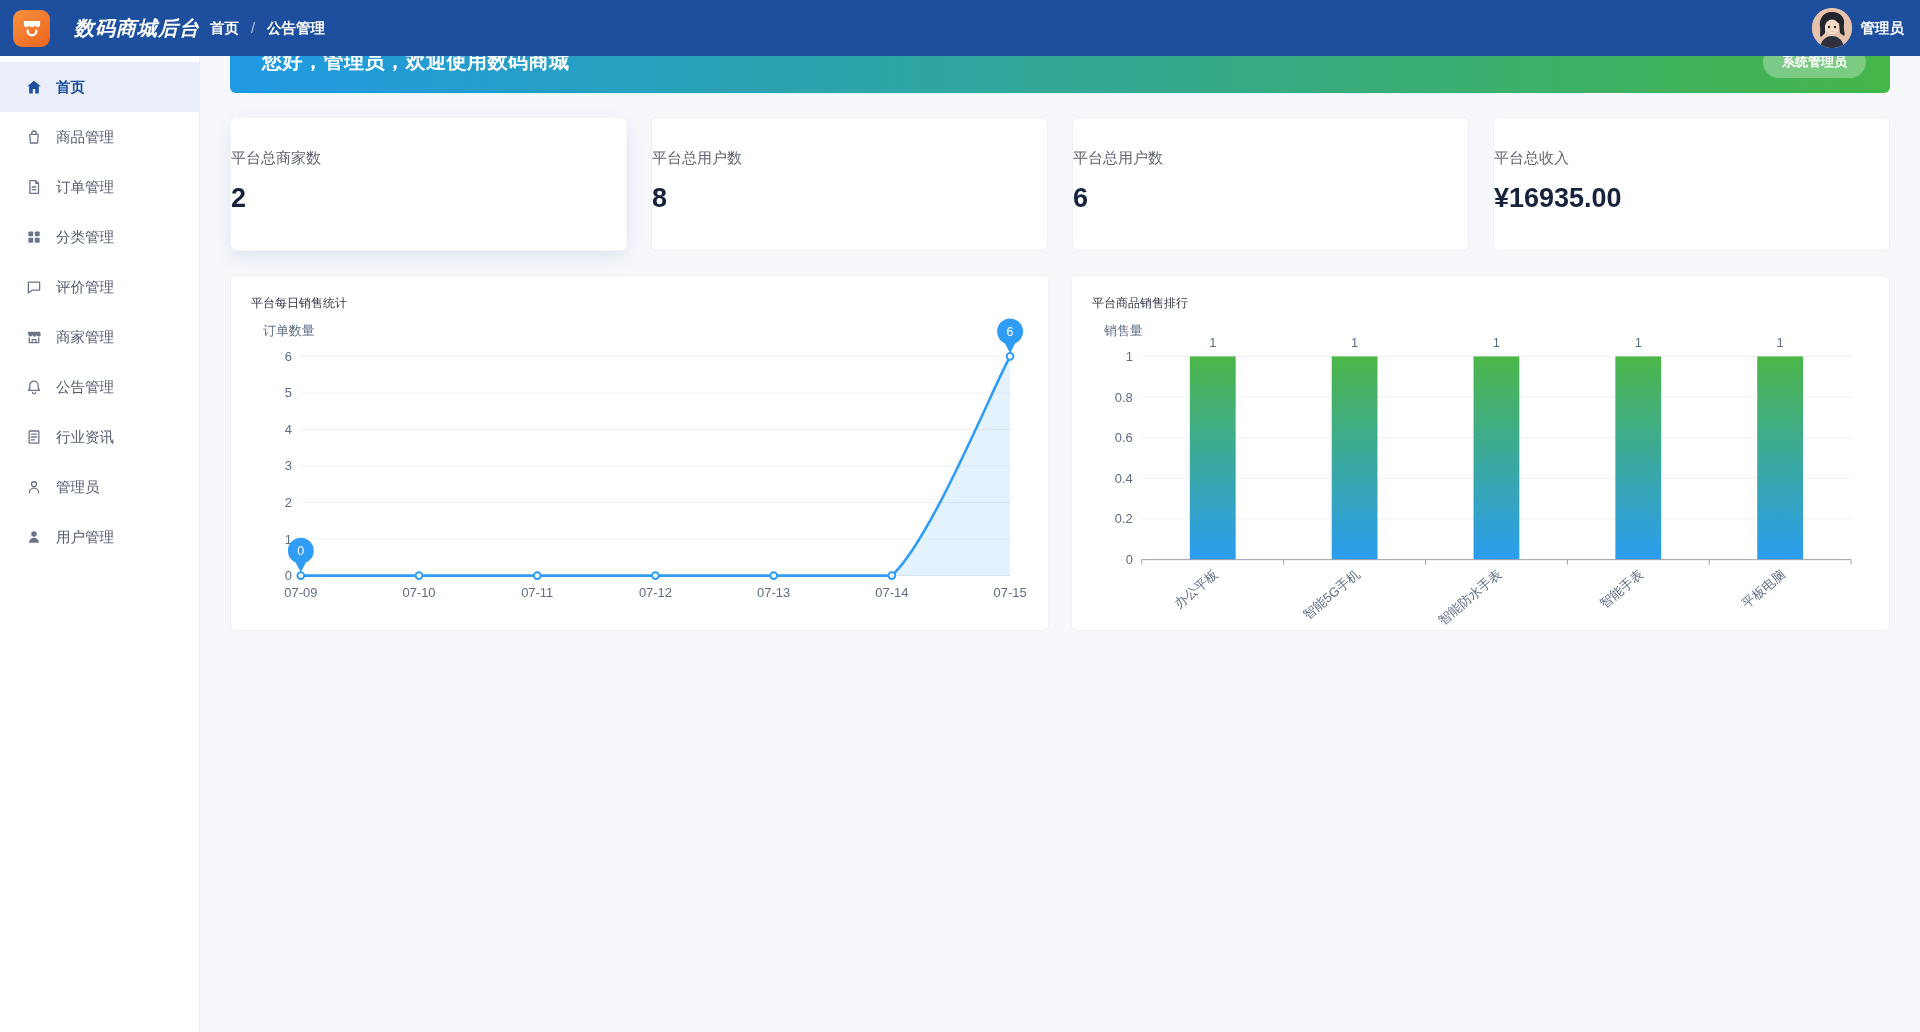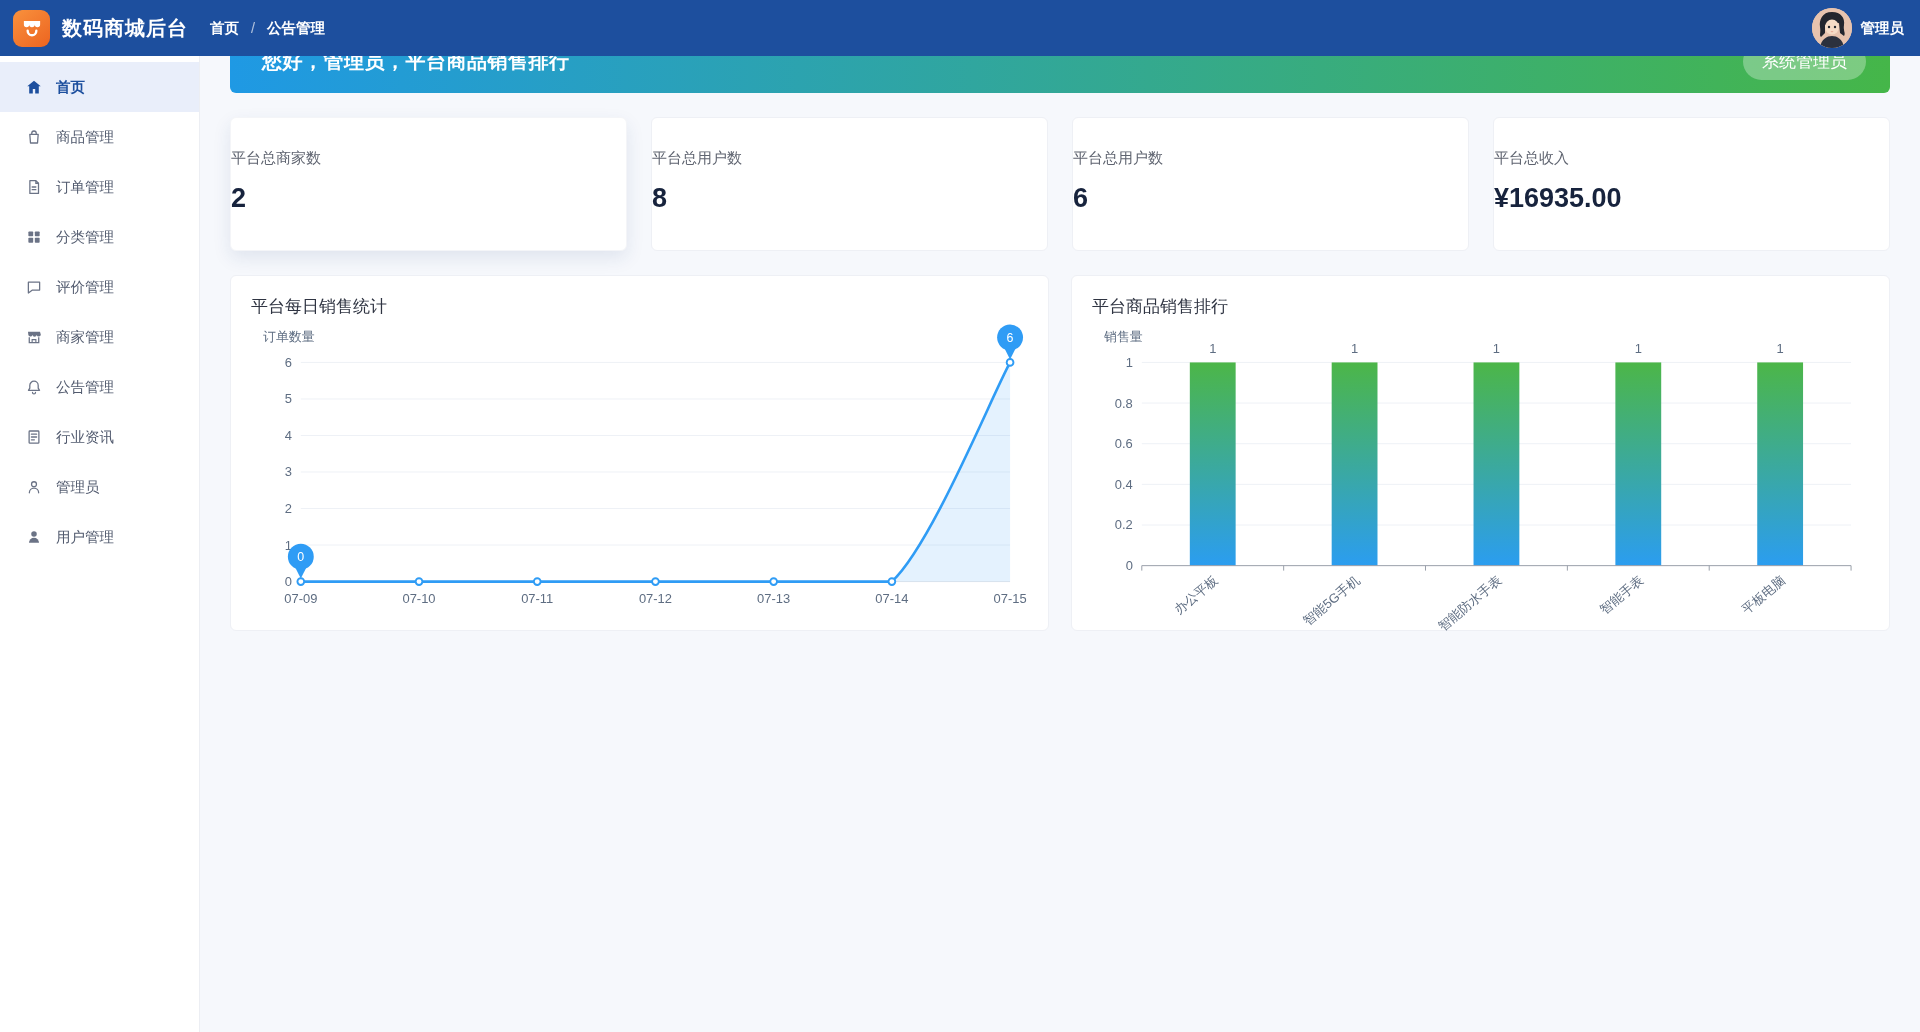--- a/index.html
+++ b/index.html
@@ -12,21 +12,21 @@
   
   .header {
     position:fixed; top:0; left:0; width:1920px; height:56px;
     background:#1d4f9e; display:flex; align-items:center; z-index:20;
   }
   .logo-box {
     width:37px; height:37px; margin-left:13px; border-radius:9px;
     background:linear-gradient(140deg,#f9913d,#ec6420);
     display:flex; align-items:center; justify-content:center; flex:0 0 auto;
   }
-  .app-title { color:#fff; font-size:20px; font-weight:bold; margin-left:12px; letter-spacing:1px; white-space:nowrap; }
+  .app-title { color:#fff; font-size:20px; font-weight:bold; margin-left:24px; letter-spacing:1px; white-space:nowrap;font-style:italic; }
   .breadcrumb { position:absolute; left:210px; top:0; height:56px; display:flex; align-items:center; font-size:14.5px; color:#fff; font-weight:bold; }
   .breadcrumb .sep { margin:0 12px; color:rgba(255,255,255,.65); font-weight:normal; }
   .breadcrumb .crumb { cursor:pointer; }
   .header-right { margin-left:auto; margin-right:16px; display:flex; align-items:center; gap:9px; }
   .avatar { width:40px; height:40px; border-radius:50%; overflow:hidden; background:#e7c3ae; cursor:pointer; flex:0 0 auto; }
   .user-name { color:#fff; font-size:14.5px; font-weight:bold; }
 
   
   .sidebar {
     position:fixed; top:56px; left:0; bottom:0; width:200px;
@@ -43,37 +43,37 @@
   
   .main { margin-left:200px; padding:30px 30px 0 30px; }
   .banner {
     height:63px; border-radius:6px; display:flex; align-items:center;
     background:linear-gradient(90deg,#1f99e4,#45b649);
     color:#fff; padding:0 24px 0 32px;
   }
   .banner-text { font-size:20px; font-weight:bold; letter-spacing:.5px; }
   .role-badge {
     margin-left:auto; background:rgba(255,255,255,.3); color:#fff;
-    font-size:17px; padding:7px 19px; border-radius:999px; white-space:nowrap;
+    font-size:13px; padding:7px 19px; border-radius:999px; white-space:nowrap;font-weight:bold;
   }
   .stats { display:grid; grid-template-columns:repeat(4,1fr); gap:24px; margin-top:24px; }
   .stat-card {
     background:#fff; border:1px solid #eef0f5; border-radius:6px;
     height:134px; text-align:left; padding-top:31px;
   }
   .stat-card.elevated { box-shadow:0 7px 18px rgba(30,60,120,.10); border-color:#f4f5f8; }
   .stat-label { font-size:15px; color:#5f6470; }
   .stat-value { font-size:27px; font-weight:bold; color:#17233d; margin-top:15px; font-family:"Liberation Sans","DejaVu Sans",sans-serif; }
 
   .charts { display:grid; grid-template-columns:1fr 1fr; gap:22px; margin-top:24px; }
   .chart-card {
     background:#fff; border:1px solid #eef0f5; border-radius:6px;
     height:356px; padding:19px 20px 0 20px;
   }
-  .chart-title { font-size:17px; color:#2f3442; }
+  .chart-title { font-size:12px; color:#2f3442; }
   svg.chart { width:100%; height:302px; margin-top:4px; overflow:visible; display:block; }
 </style>
 </head>
 <body>
 
 <div class="header">
   <div class="logo-box">
     <svg viewBox="0 0 24 24" width="26" height="26">
       <path d="M4.5 5.5 h15 v3.2 a2.5 2.5 0 0 1 -5 0 a2.5 2.5 0 0 1 -5 0 a2.5 2.5 0 0 1 -5 0 Z" fill="#ffffff"></path>
       <path d="M8 14.5 a4 4.2 0 0 0 8 0" fill="none" stroke="#ffffff" stroke-width="2.2" stroke-linecap="round"></path>
@@ -172,21 +172,21 @@
         <circle cx="12" cy="8" r="3.7" fill="currentColor"></circle>
         <path d="M5.3 19.8a6.7 6.7 0 0 1 13.4 0z" fill="currentColor"></path>
       </svg>
       <span>用户管理</span>
     </div>
   </div>
 
 <div class="main">
 
   <div class="banner">
-    <span class="banner-text">您好，管理员，平台商品销售排行</span>
+    <span class="banner-text">您好，管理员，欢迎使用数码商城</span>
     <span class="role-badge">系统管理员</span>
   </div>
 
   <div class="stats" id="stats-row">
       <div class="stat-card elevated">
         <div class="stat-label">平台总商家数</div>
         <div class="stat-value">2</div>
       </div>
       <div class="stat-card">
         <div class="stat-label">平台总用户数</div>

